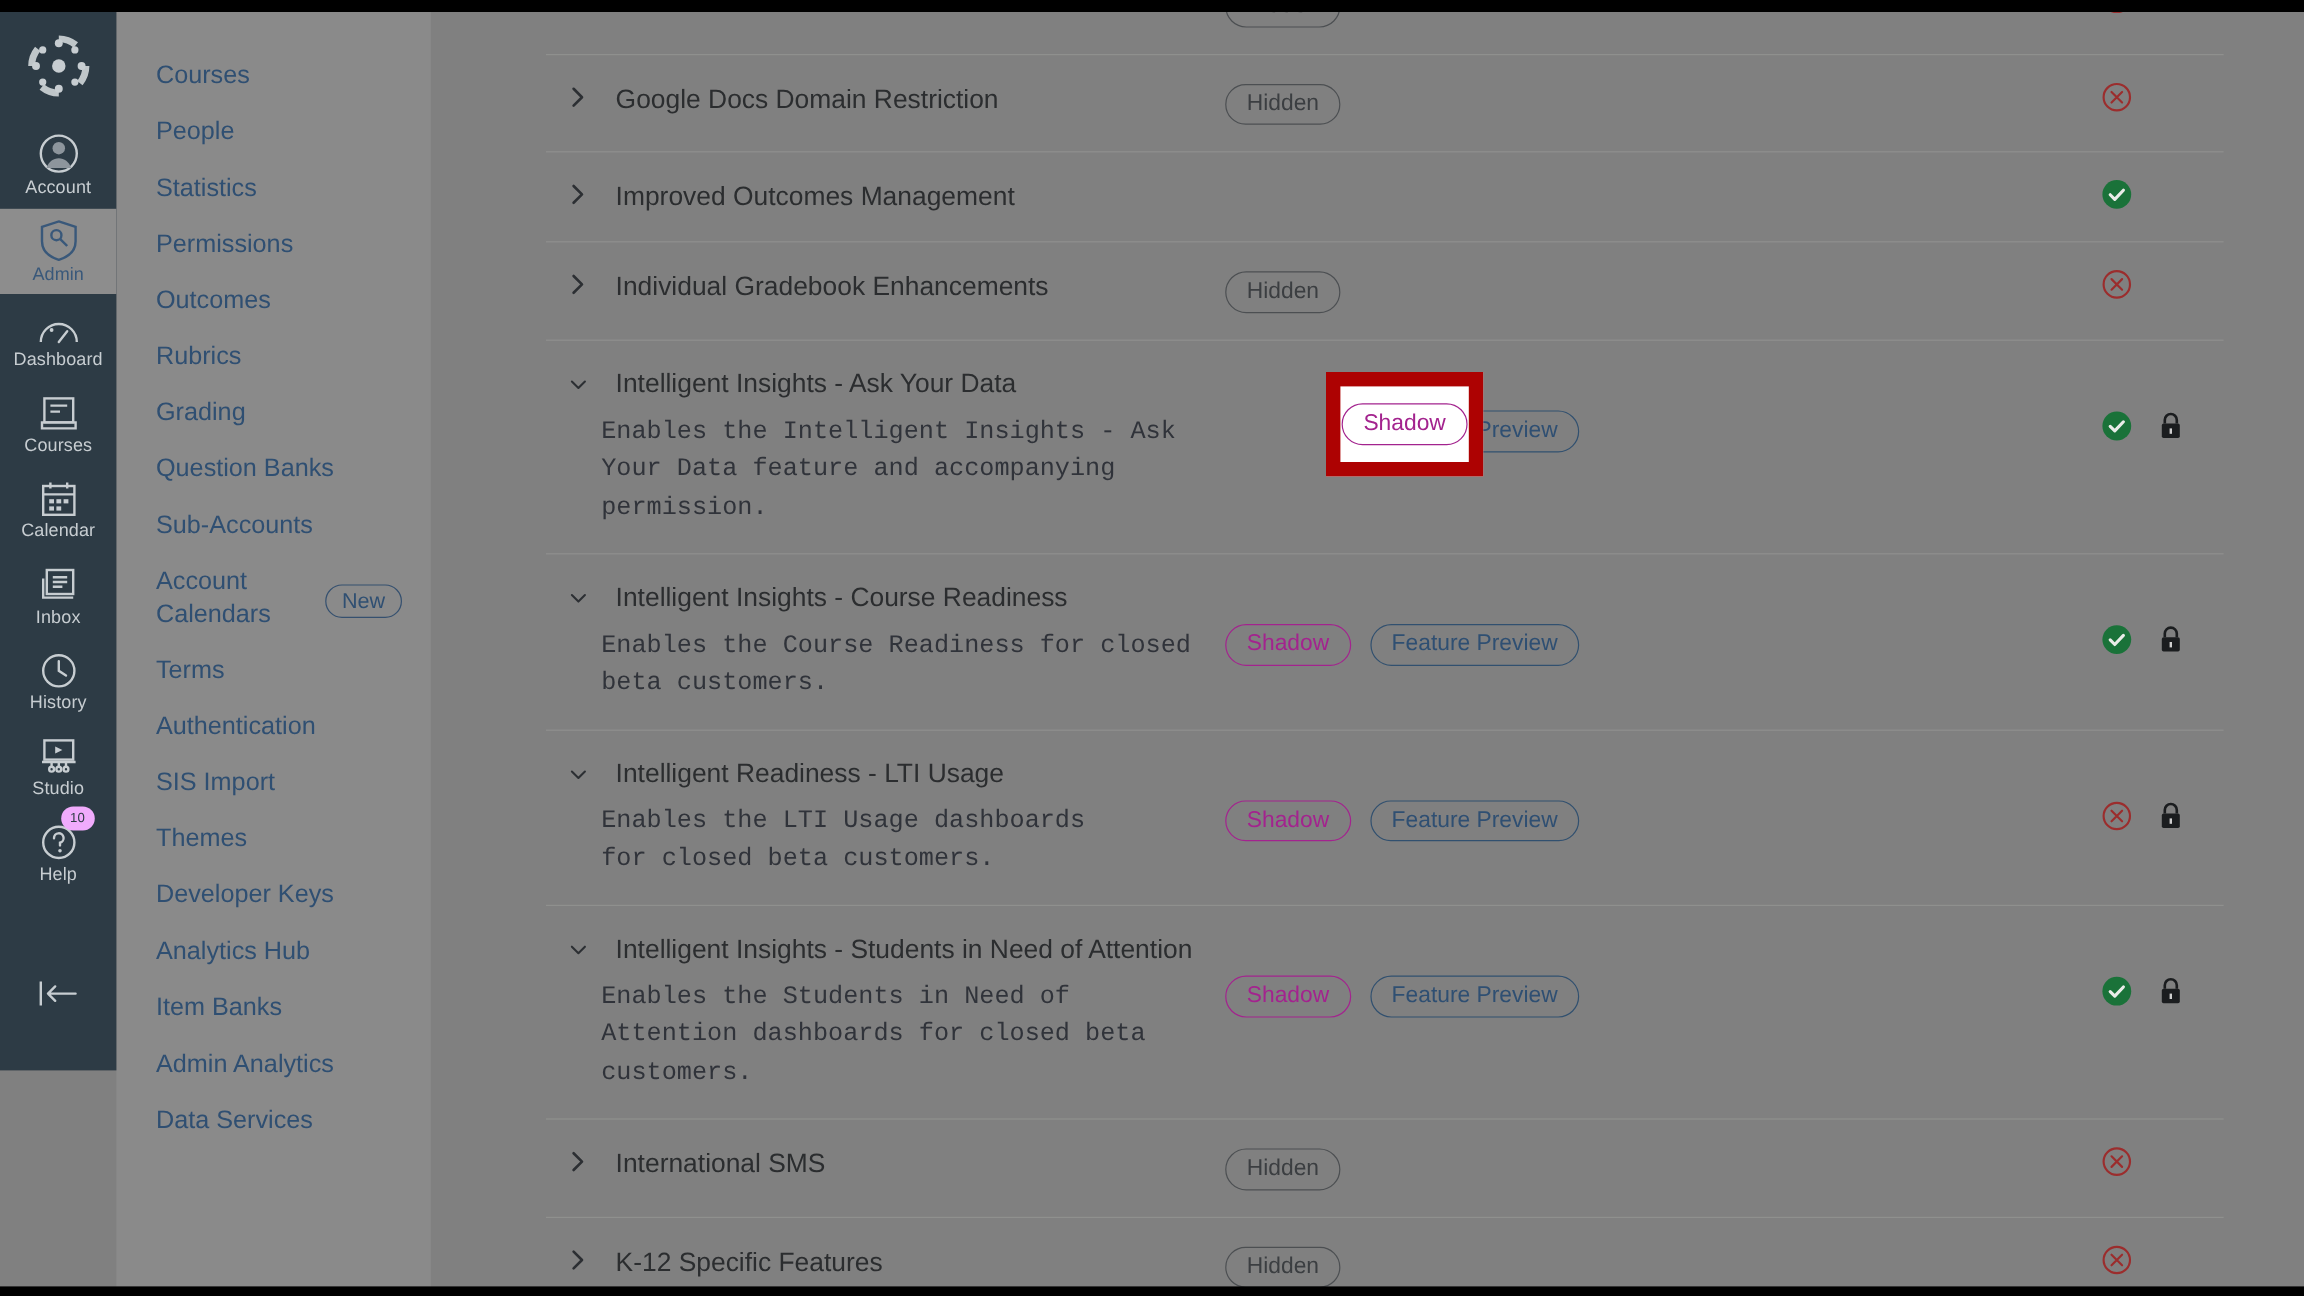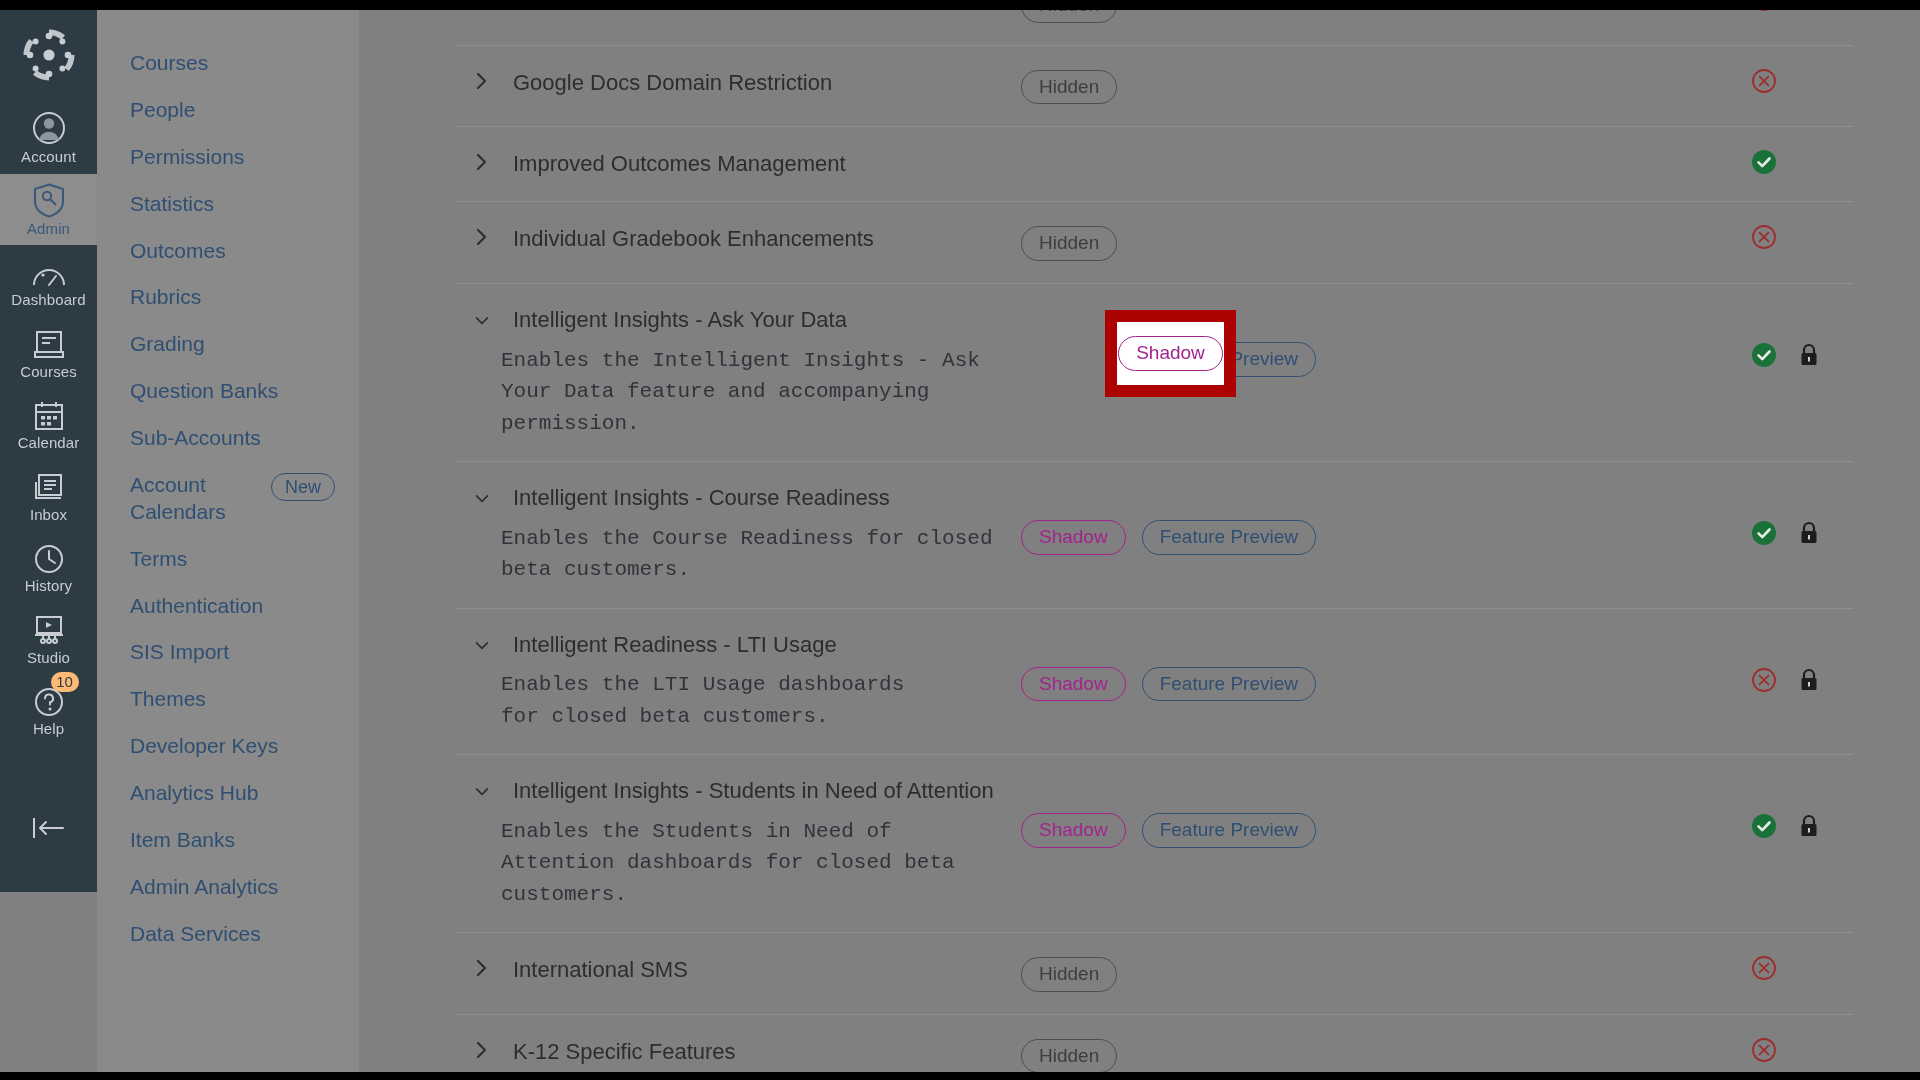--- a/index.html
+++ b/index.html
@@ -40,23 +40,23 @@
     text-decoration:none;
     cursor:pointer;
   }
   .gnav-item .gicon{height:38px;display:flex;align-items:flex-end;justify-content:center;position:relative;}
   .gnav-item .glabel{font-size:15px;margin-top:3px;letter-spacing:.1px;line-height:1.1;}
   .gnav-item.active{background:#8d8d8d;}
   .gnav-item.active .glabel{color:#39587a;}
   .gnav-item.active .gicon svg{stroke:#39587a;}
   .badge-count{
     position:absolute;right:-14px;top:-8px;
-    background:#fdba74;color:#2d3b45;
+    background:#f0abfc;color:#2d3b45;
     border-radius:10px;min-width:18px;height:20px;
-    font-size:15px;line-height:20px;text-align:center;padding:0 5px;
+    font-size:11px;line-height:20px;text-align:center;padding:0 5px;
     font-family:"Liberation Sans", sans-serif;
   }
   #collapse-btn{
     margin-top:auto;margin-bottom:44px;
     width:52px;height:40px;display:flex;align-items:center;justify-content:center;
     cursor:pointer;
   }
 
   
   #contextnav{
@@ -73,21 +73,21 @@
     padding:10px 24px 10px 33px;
     color:#2f4f72;
     font-size:21px;line-height:1.28;
     text-decoration:none;
     cursor:pointer;
   }
   .cnav-label{max-width:150px;}
   .new-pill{
     border:1.5px solid #35506f;color:#2f4f72;
     border-radius:16px;padding:1px 13px;font-size:18px;line-height:1.35;
-    white-space:nowrap;margin-top:1px;
+    white-space:nowrap;margin-top:15px;
   }
 
   
   #content{
     position:absolute;left:359px;top:0;right:0;height:1080px;
     z-index:5;
     overflow:hidden;
   }
   .flag-list{
     position:absolute;left:96px;top:-36px;width:1398px;
@@ -310,26 +310,26 @@
             <span class="cnav-label">Courses</span>
           </a>
         </li>
       <li>
           <a class="cnav-link">
             <span class="cnav-label">People</span>
           </a>
         </li>
       <li>
           <a class="cnav-link">
+            <span class="cnav-label">Statistics</span>
+          </a>
+        </li>
+      <li>
+          <a class="cnav-link">
             <span class="cnav-label">Permissions</span>
-          </a>
-        </li>
-      <li>
-          <a class="cnav-link">
-            <span class="cnav-label">Statistics</span>
           </a>
         </li>
       <li>
           <a class="cnav-link">
             <span class="cnav-label">Outcomes</span>
           </a>
         </li>
       <li>
           <a class="cnav-link">
             <span class="cnav-label">Rubrics</span>

